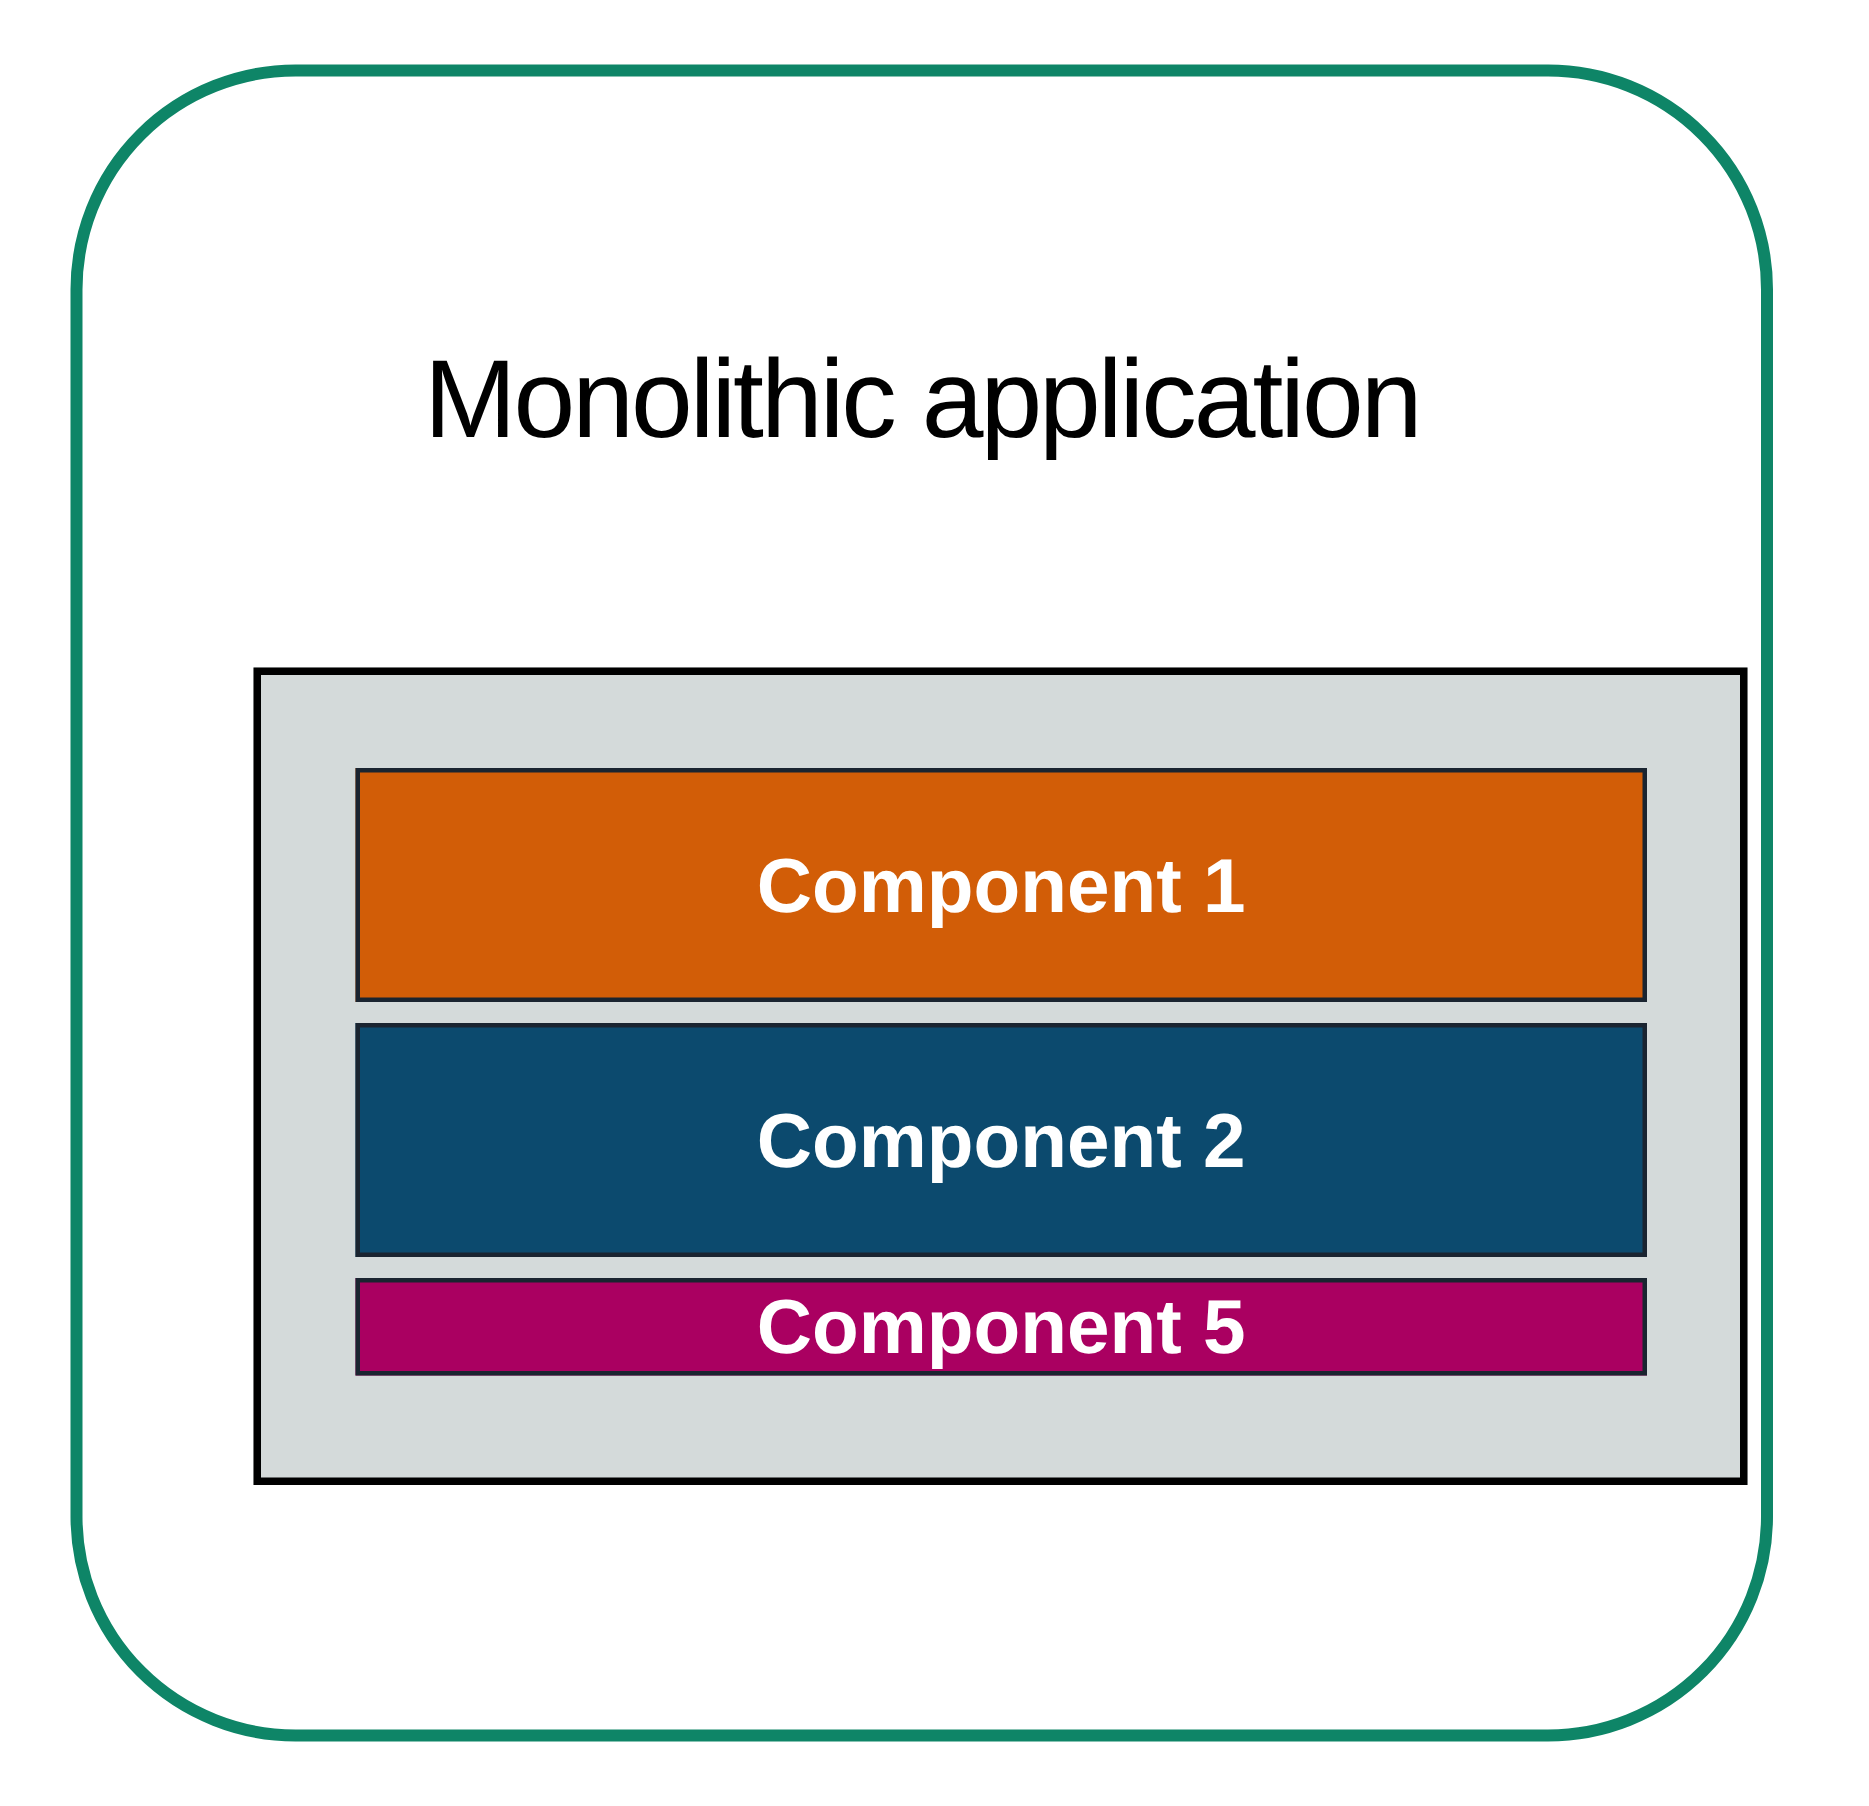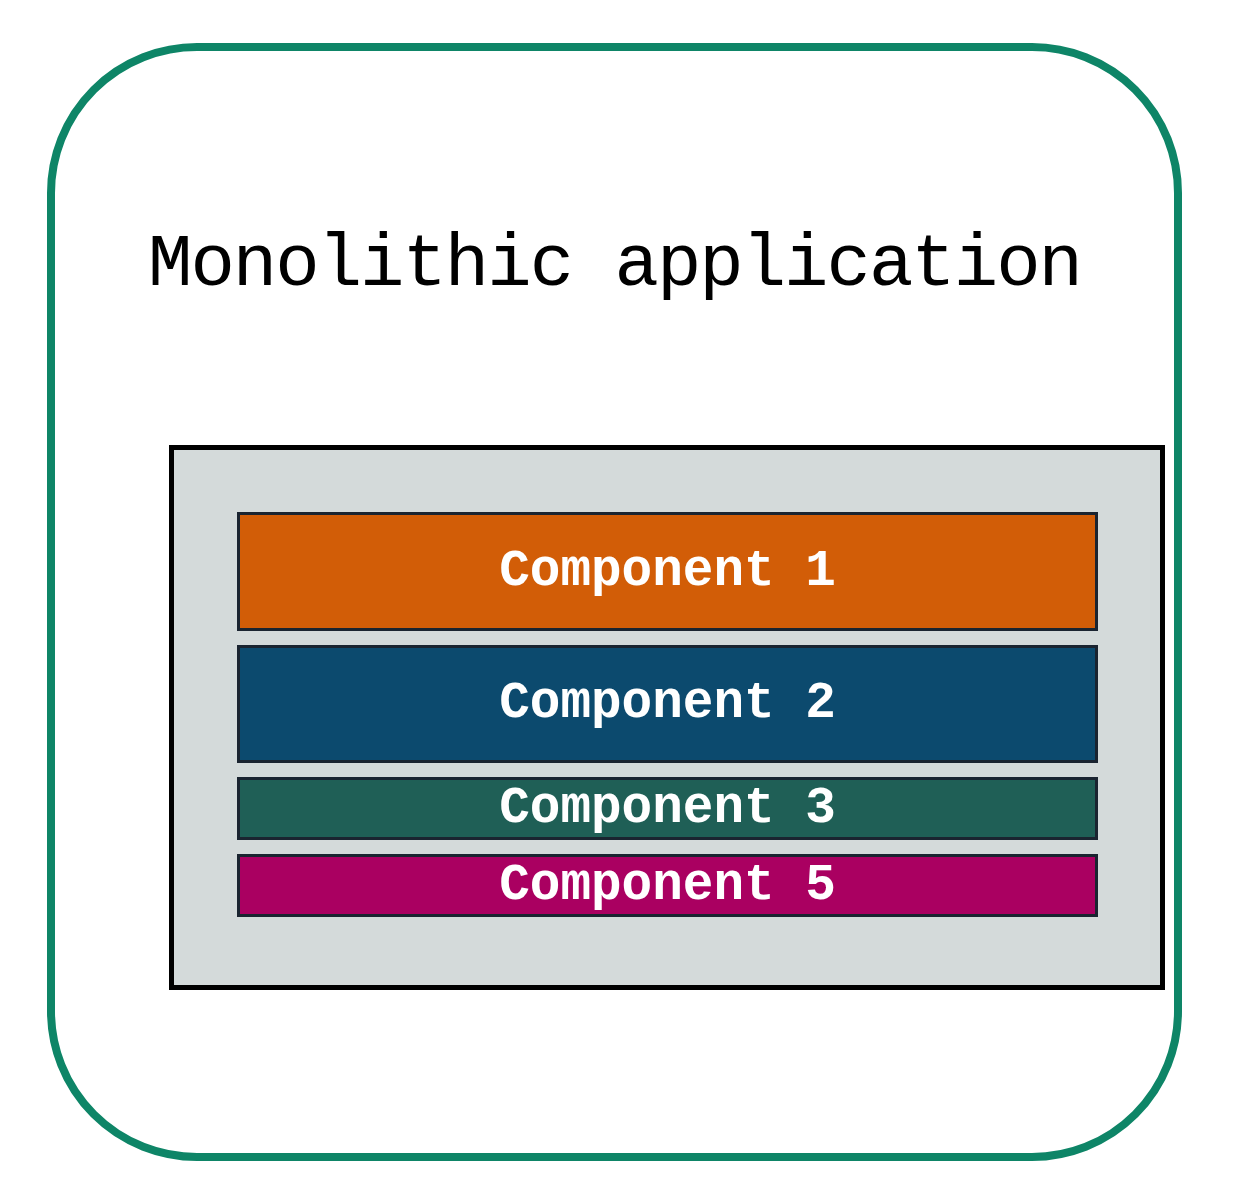--- a/index.html
+++ b/index.html
@@ -7,21 +7,20 @@
     padding: 0;
     background: #ffffff;
     font-family: "Liberation Sans", sans-serif;
   }
   .canvas {
     position: relative;
     width: 1246px;
     height: 1204px;
     background: #ffffff;
     overflow: hidden;
-    font-family: Liberation Mono, monospace;
   }
   .frame {
     position: absolute;
     left: 47px;
     top: 43px;
     width: 1135px;
     height: 1118px;
     box-sizing: border-box;
     border: 8px solid #0E8567;
     border-radius: 150px;
@@ -67,17 +66,16 @@
 </style>
 </head>
 <body>
 
 <div class="canvas">
   <div class="frame" style="border-color: rgb(14, 133, 103);">
     <div class="title">Monolithic application</div>
     <div class="container" style="background-color: rgb(212, 218, 218);">
       <div class="component" style="background-color: rgb(210, 93, 7);">Component 1</div>
       <div class="component" style="background-color: #0c4a6e;">Component 2</div>
-      <div class="component" style="background-color: rgb(31, 95, 86);">Component 3</div>
       <div class="component" style="background-color: rgb(170, 0, 97);">Component 5</div>
     </div>
   </div>
 </div>
 
 </body></html>

